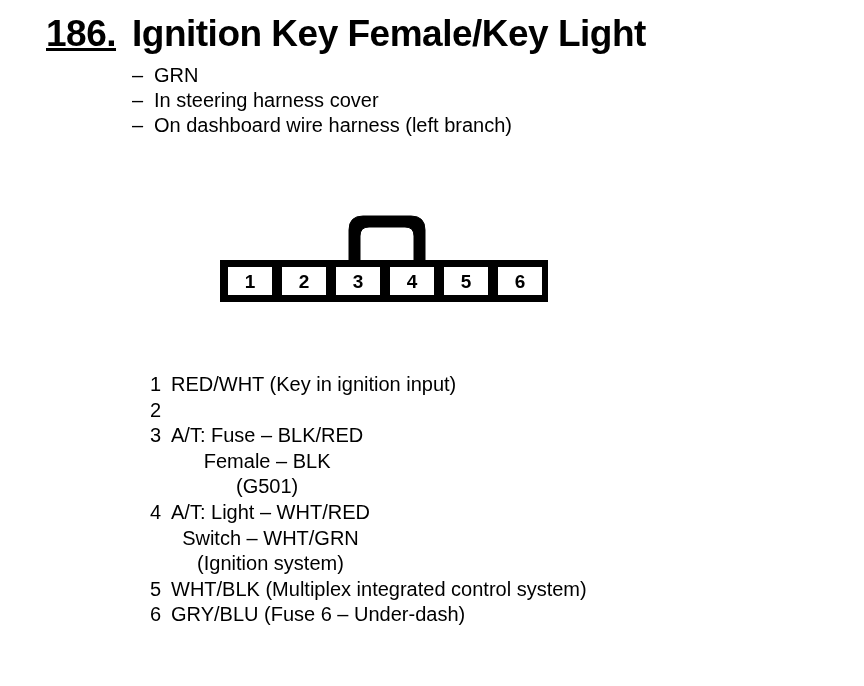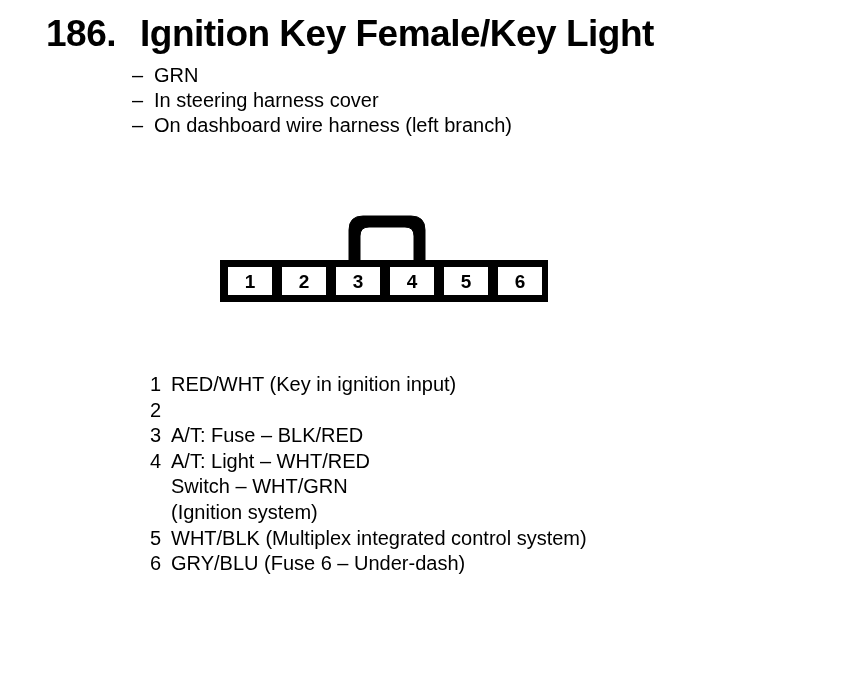--- a/index.html
+++ b/index.html
@@ -28,21 +28,22 @@
   .title-row {
     display: flex;
     align-items: baseline;
     font-weight: bold;
     font-size: 37px;
     line-height: 44px;
     letter-spacing: -0.5px;
     white-space: nowrap;
   }
   .title-number {
-    margin-right: 24px;
+    margin-right: 16px;
+    text-decoration: underline;
   }
   .title-text {
     white-space: nowrap;
   }
 
   .bullets {
     margin-top: 7px;
     margin-left: 86px;
     font-size: 20px;
     line-height: 25px;
@@ -93,20 +94,21 @@
     width: 21px;
     flex: 0 0 21px;
     text-align: left;
   }
   .pin-lines {
     display: block;
   }
   .pin-line {
     white-space: nowrap;
     display: block;
+    text-align: center;
   }
 </style>
 </head>
 <body>
 
 <div class="header">
   <div class="title-row">
     <span class="title-number">186.</span>
     <span class="title-text">Ignition Key Female/Key Light</span>
   </div>
@@ -171,20 +173,22 @@
   </div>
 
   <div class="pin-entry">
     <span class="pin-index">2</span>
   </div>
 
   <div class="pin-entry">
     <span class="pin-index">3</span>
     <span class="pin-lines">
       <span class="pin-line">A/T: Fuse – BLK/RED</span>
+      <span class="pin-line">Female – BLK</span>
+      <span class="pin-line">(G501)</span>
     </span>
   </div>
 
   <div class="pin-entry">
     <span class="pin-index">4</span>
     <span class="pin-lines">
       <span class="pin-line">A/T: Light – WHT/RED</span>
       <span class="pin-line">Switch – WHT/GRN</span>
       <span class="pin-line">(Ignition system)</span>
     </span>

